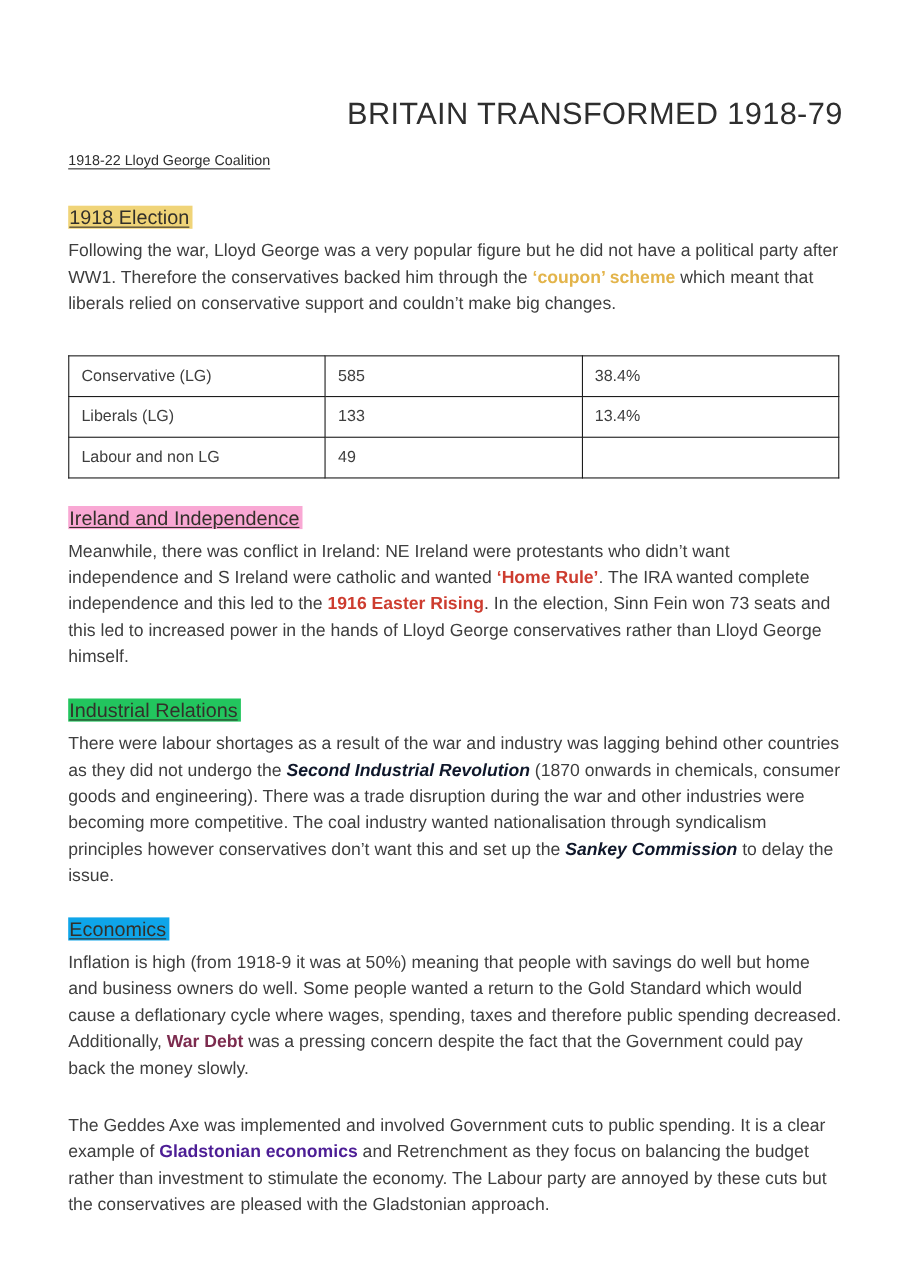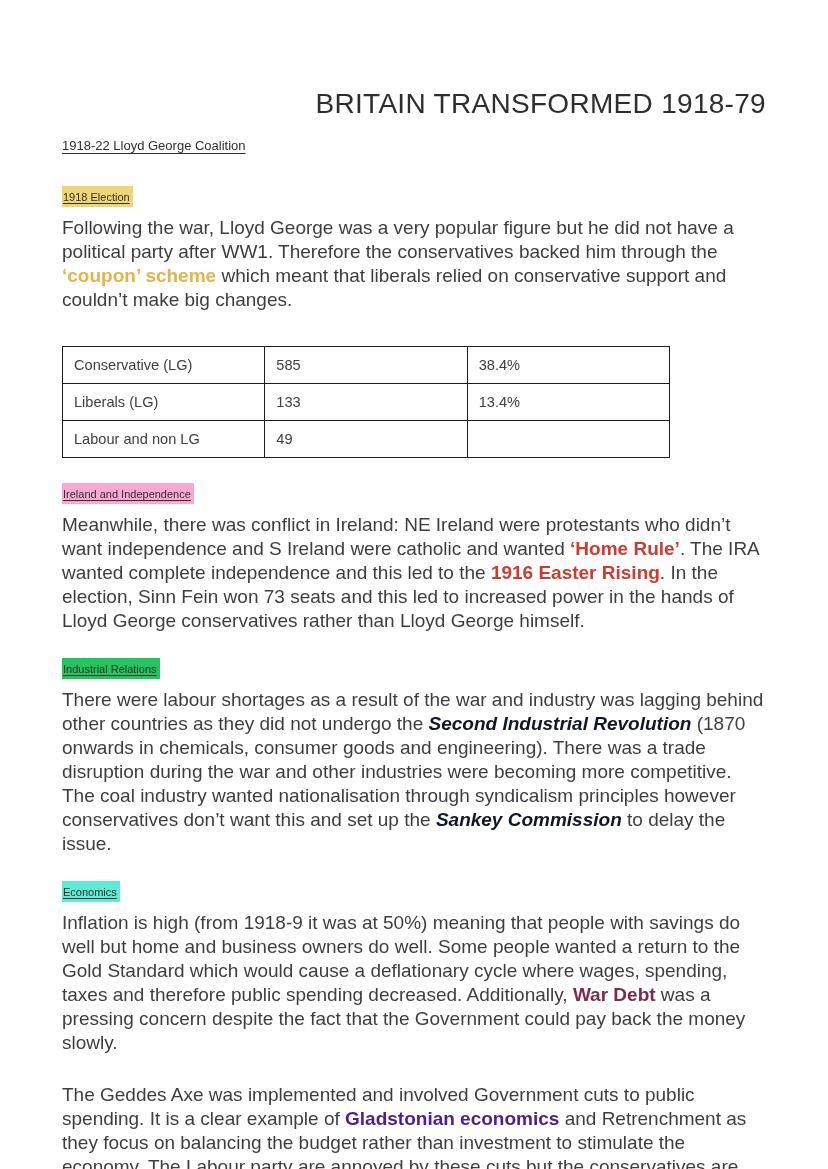--- a/index.html
+++ b/index.html
@@ -17,47 +17,47 @@
   }
   .chapter {
     font-size: 13px; font-weight: 400; color: #2e2e2e;
     margin: 18px 0 0 0; display: inline-block;
     text-decoration: underline; text-underline-offset: 3px;
   }
 
   .sec-row { line-height: 0; }
   .sec-heading {
     display: inline-block; margin: 0; padding: 2px 3px 1px 1px;
-    font-size: 11px; font-weight: 400; color: #33302a;
+    font-size: 18px; font-weight: 400; color: #33302a;
     line-height: 18px;
     text-decoration: underline; text-underline-offset: 2px;
   }
   .mt-sec1 { margin-top: 32px; }
   .mt-sec  { margin-top: 25px; }
   .hl-yellow { background: #f0d478; }
   .hl-red    { background: #f9a8d4; }
   .hl-green  { background: #22c55e; }
-  .hl-purple { background: #5eead4; }
+  .hl-purple { background: #0ea5e9; }
 
   p.body-text {
-    font-size: 19px; line-height: 24px; color: #3e3e3e;
+    font-size: 16px; line-height: 24px; color: #3e3e3e;
     margin: 9px 0 0 0; max-width: 706px;
   }
   p.spaced { margin-top: 28px; }
 
   .b { font-weight: 700; }
   .c-yellow { color: #e3b44a; }
   .c-red    { color: #cd3c2f; }
   .c-green  { color: #0f172a; font-style: italic; }
   .c-maroon { color: #7c2b4e; }
   .c-pink   { color: #4c1d95; }
 
   table.results {
     border-collapse: collapse; table-layout: fixed;
-    width: 608px; margin-top: 34px;
+    width: 701px; margin-top: 34px;
   }
   table.results td {
     border: 1.5px solid #1d1d1d;
     width: 33.33%; height: 36px;
     padding: 0 11px; vertical-align: middle;
     font-size: 14.6px; color: #3e3e3e;
   }
 </style>
 </head>
 <body>

